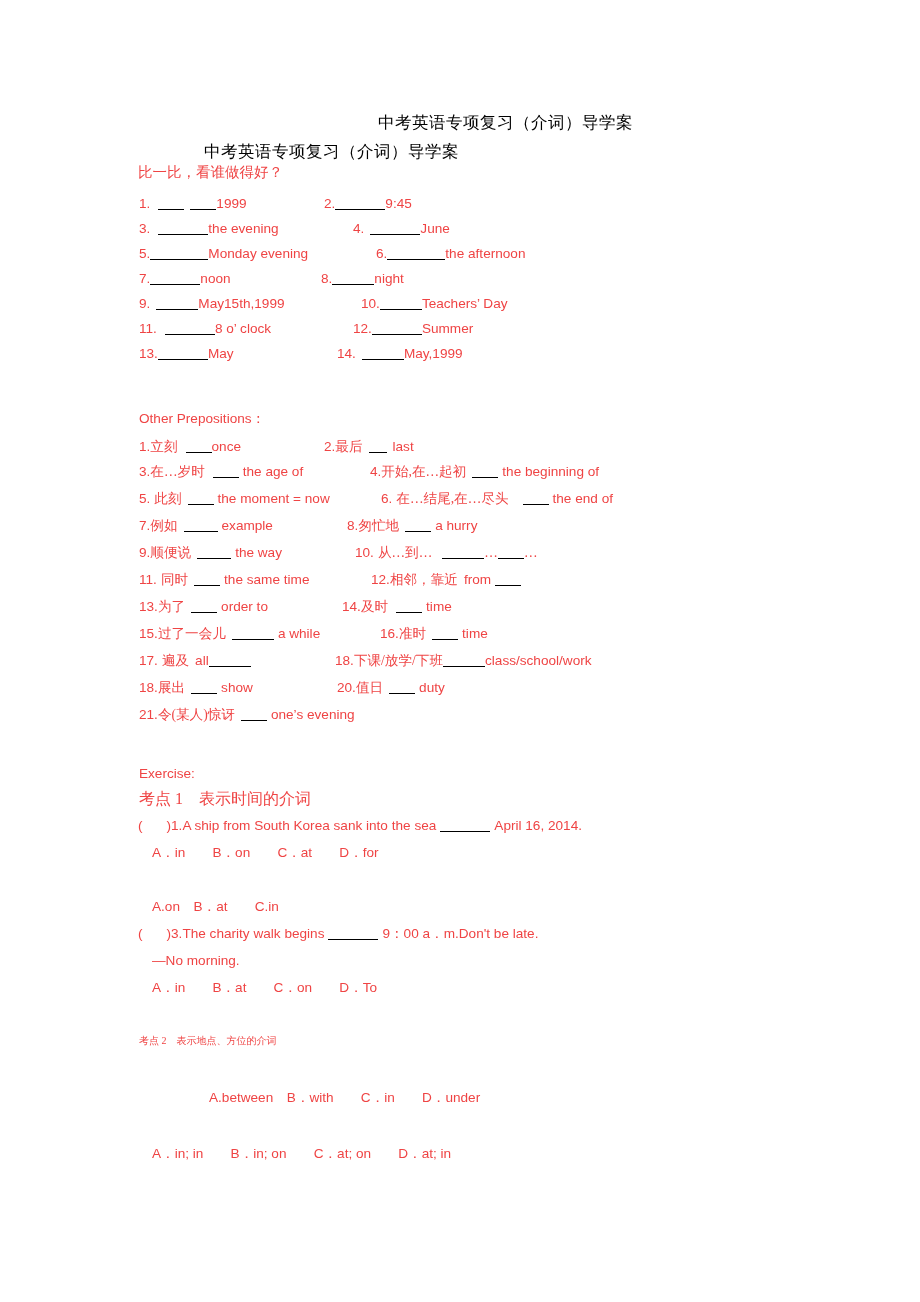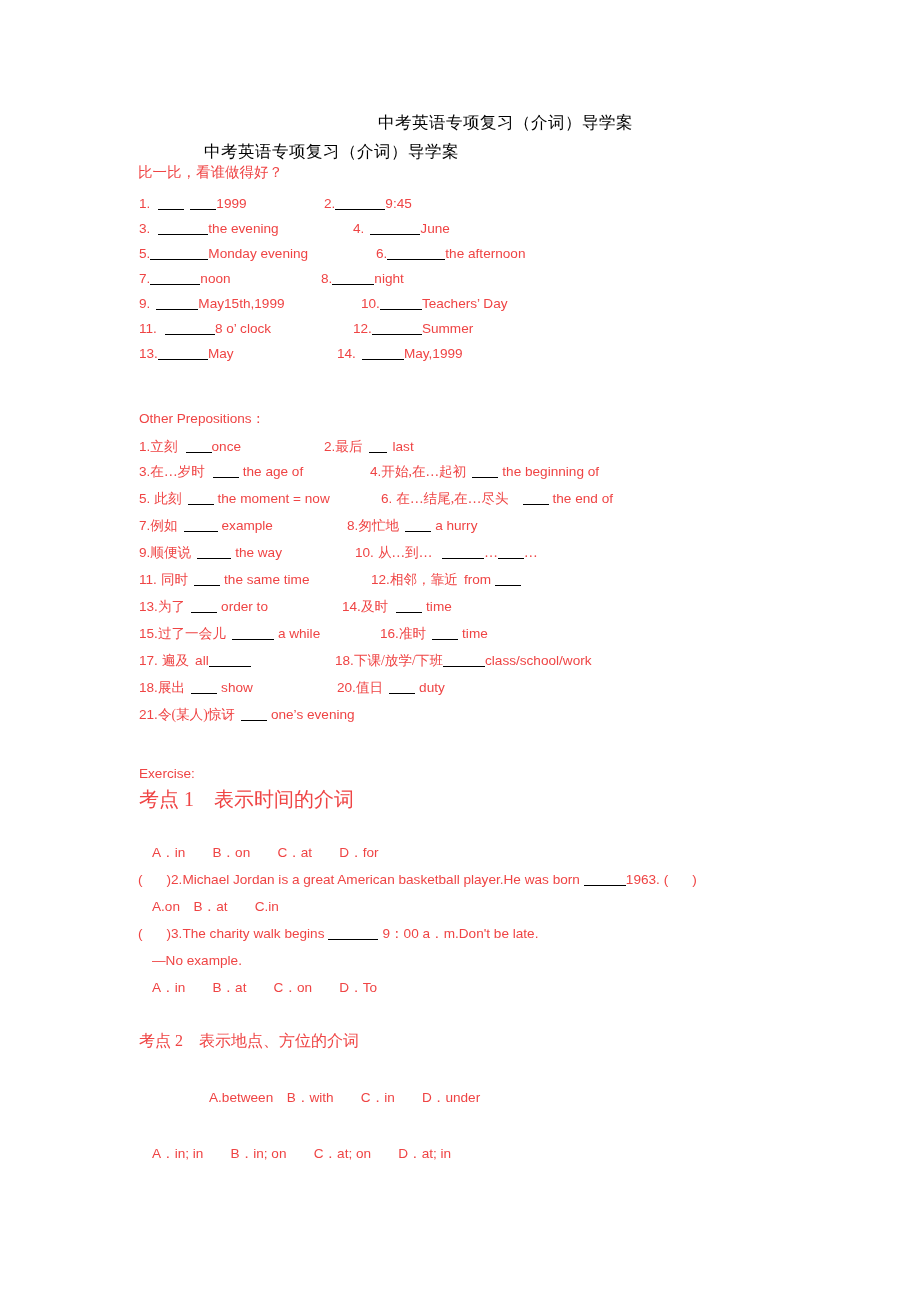--- a/index.html
+++ b/index.html
@@ -202,34 +202,34 @@
   <div class="ln sans" style="left:337px; top:680px;">
     <span>20.</span><span class="cn-serif">值日</span><span class="sp s6"></span><span class="bl b3"></span><span class="sp s4"></span><span>duty</span>
   </div>
 
   <div class="ln sans" style="left:139px; top:707px;">
     <span>21.</span><span class="cn-serif">令(某人)惊讶</span><span class="sp s6"></span><span class="bl b3"></span><span class="sp s4"></span><span>one’s evening</span>
   </div>
 
   <div class="ln sans" style="left:139px; top:766px;">Exercise:</div>
 
-  <div class="ln cn-serif" style="left:139px; top:791px; font-size:20px;">考点 1　表示时间的介词</div>
-
+  <div class="ln cn-serif" style="left:139px; top:791px; font-size:16px;">考点 1　表示时间的介词</div>
+
+  <div class="ln sans" style="left:138px; top:818px;">
+    <span>(</span><span class="sp s24"></span><span>)</span><span>1.A ship from South Korea sank into the sea</span><span class="sp s4"></span><span class="bl b6"></span><span class="sp s4"></span><span>April 16, 2014.</span>
+  </div>
   <div class="ln sans" style="left:152px; top:845px;">A．in　　B．on　　C．at　　D．for</div>
 
-  <div class="ln sans" style="left:138px; top:872px;">
-    <span>(</span><span class="sp s24"></span><span>)</span><span>2.Michael Jordan is a great American basketball player.He was born</span><span class="sp s4"></span><span class="bl b5"></span><span>1963. (</span><span class="sp s24"></span><span>)</span>
-  </div>
   <div class="ln sans" style="left:152px; top:899px;">A.on　B．at　　C.in</div>
 
   <div class="ln sans" style="left:138px; top:926px;">
     <span>(</span><span class="sp s24"></span><span>)</span><span>3.The charity walk begins</span><span class="sp s4"></span><span class="bl b6"></span><span class="sp s4"></span><span>9：00 a．m.Don't be late.</span>
   </div>
-  <div class="ln sans" style="left:152px; top:953px;">—No example.</div>
+  <div class="ln sans" style="left:152px; top:953px;">—No morning.</div>
   <div class="ln sans" style="left:152px; top:980px;">A．in　　B．at　　C．on　　D．To</div>
 
-  <div class="ln cn-serif" style="left:139px; top:1033px; font-size:16px;">考点 2　表示地点、方位的介词</div>
+  <div class="ln cn-serif" style="left:139px; top:1033px; font-size:10px;">考点 2　表示地点、方位的介词</div>
 
   <div class="ln sans" style="left:209px; top:1090px;">A.between　B．with　　C．in　　D．under</div>
 
   <div class="ln sans" style="left:152px; top:1146px;">A．in; in　　B．in; on　　C．at; on　　D．at; in</div>
 
 </div>
 
 </body></html>

